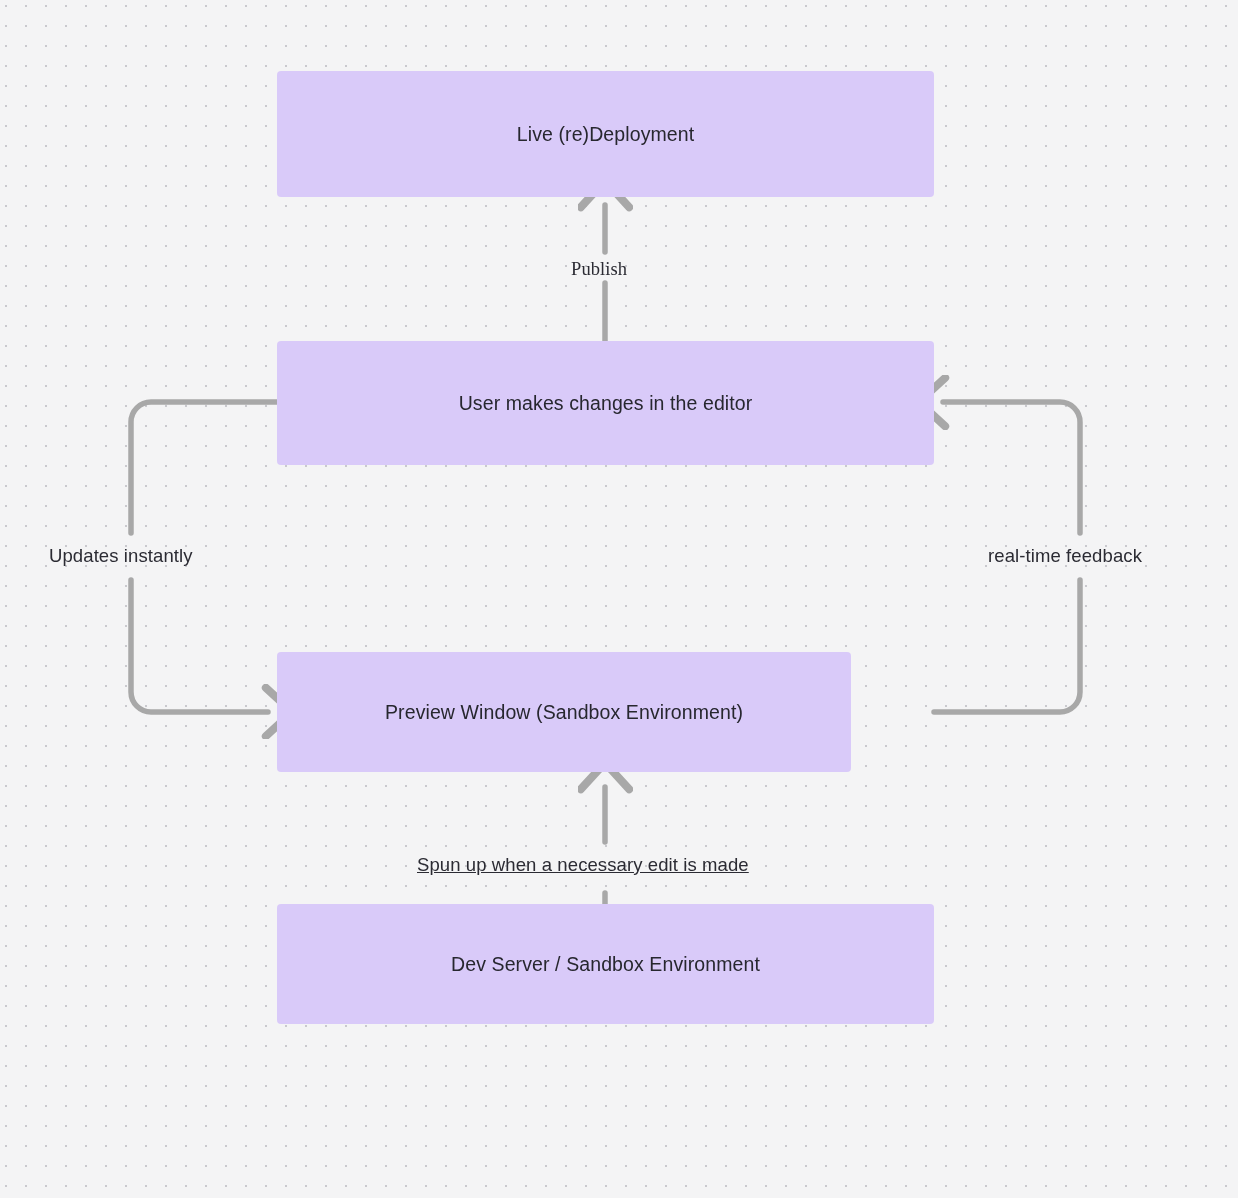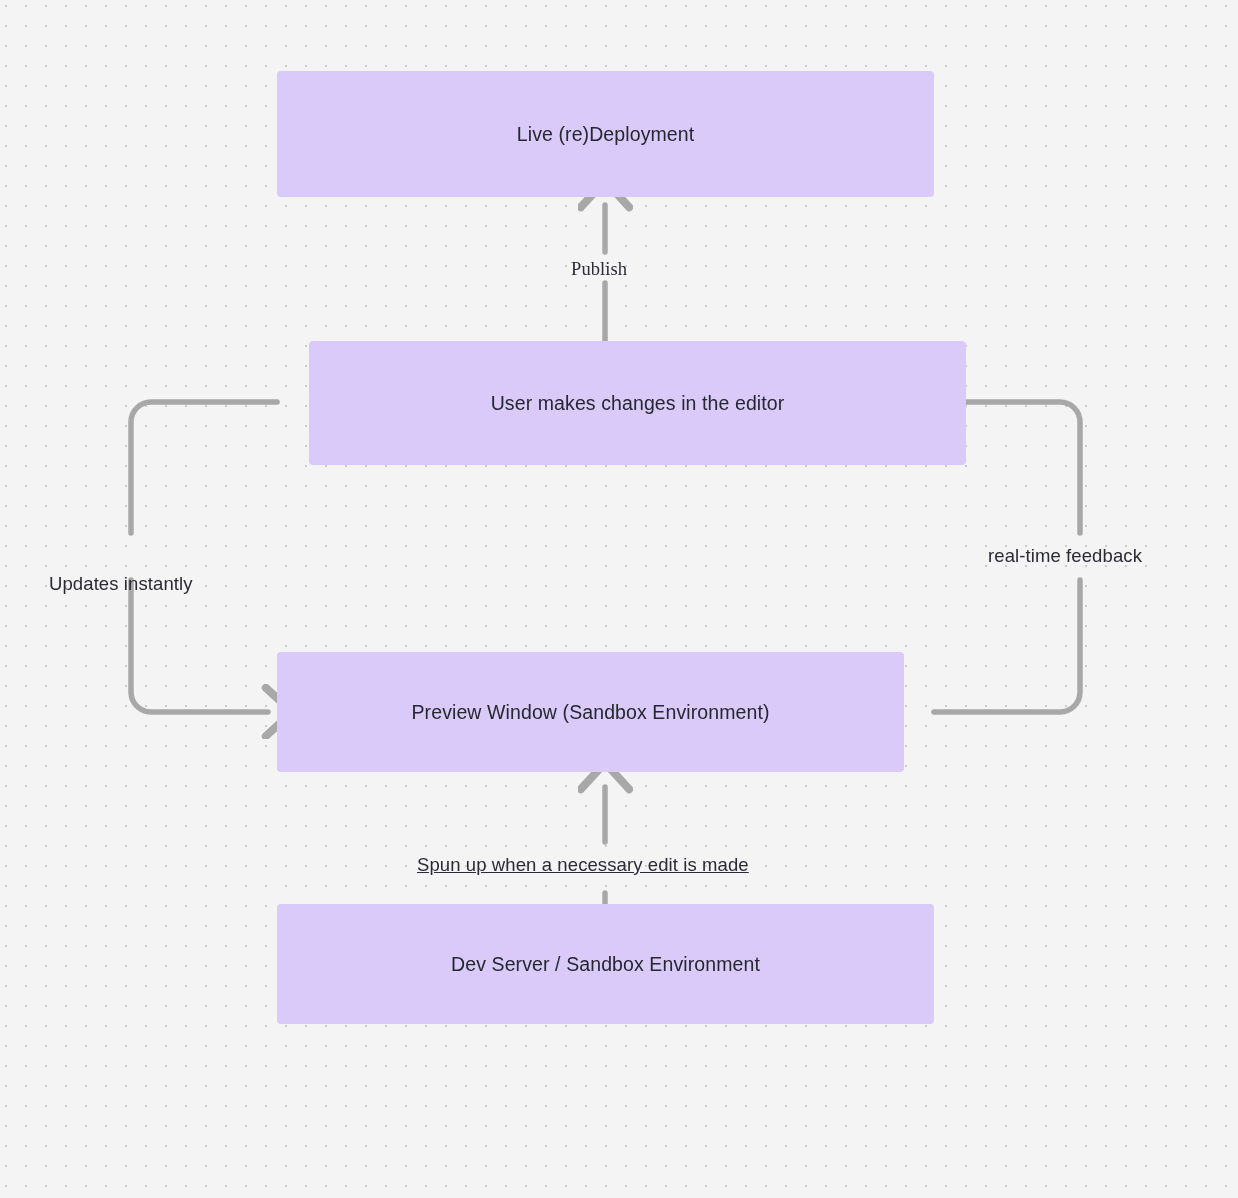--- a/index.html
+++ b/index.html
@@ -60,27 +60,27 @@
     position: absolute;
     font-size: 18.5px;
     color: #2b2b33;
     letter-spacing: 0.1px;
     white-space: nowrap;
     line-height: 1;
   }
 
   
   #node-live      { left: 277px; top: 71px;  width: 657px; height: 126px; }
-  #node-user      { left: 277px; top: 341px; width: 657px; height: 124px; margin-left: 32px; }
-  #node-preview   { left: 277px; top: 652px; width: 627px; height: 120px; }
+  #node-user      { left: 277px; top: 341px; width: 657px; height: 124px; }
+  #node-preview   { left: 277px; top: 652px; width: 574px; height: 120px; }
   #node-devserver { left: 277px; top: 904px; width: 657px; height: 120px; }
 
   
   #label-publish   { left: 571px; top: 260px; font-family: Liberation Serif, serif; }
-  #label-updates   { left: 49px;  top: 547px; margin-top: 28px; }
+  #label-updates   { left: 49px;  top: 547px; }
   #label-feedback  { left: 988px; top: 547px; }
   #label-spun      { left: 417px; top: 856px; text-decoration: underline; }
 </style>
 </head>
 <body>
 
 <div id="canvas">
 
   <svg class="edges" viewBox="0 0 1238 1198" width="1238" height="1198" xmlns="http://www.w3.org/2000/svg">
     <defs>

